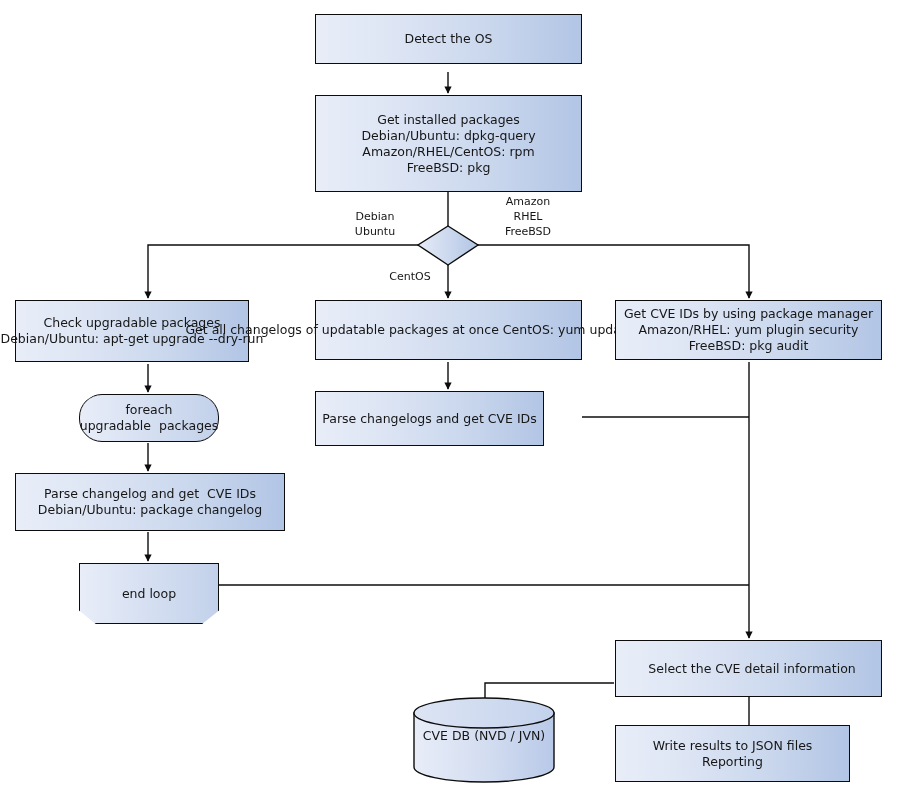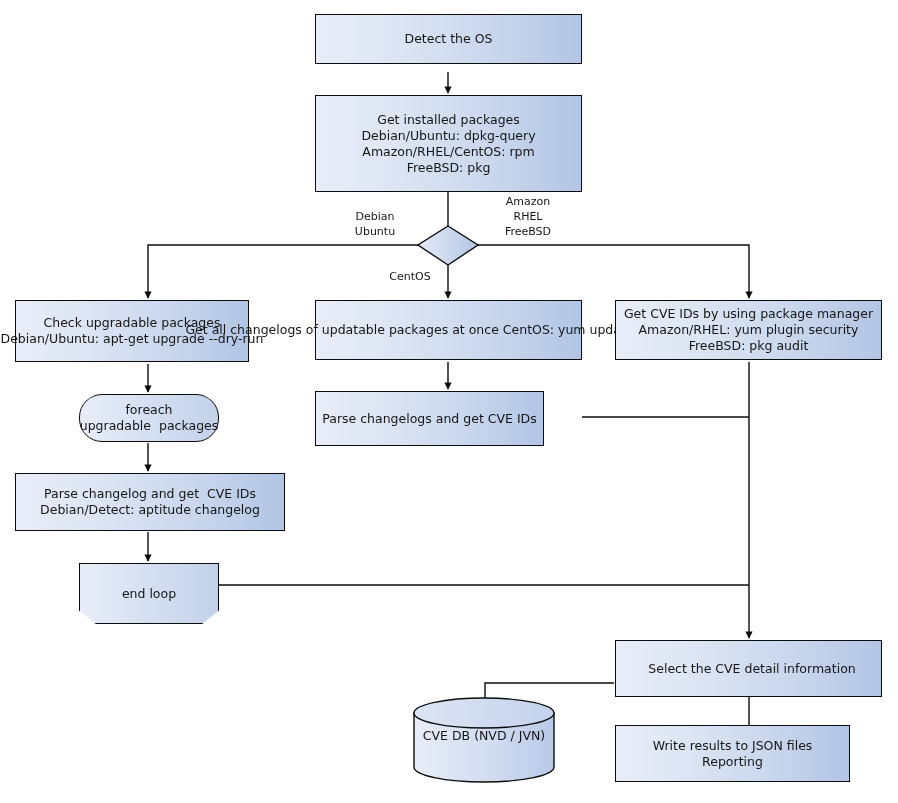--- a/index.html
+++ b/index.html
@@ -161,21 +161,21 @@
   <div class="node proc" style="left:615px; top:300px; width:267px; height:60px;">Get CVE IDs by using package manager
 Amazon/RHEL: yum plugin security
 FreeBSD: pkg audit</div>
 
   <div class="node loop-start" style="left:79px; top:394px; width:140px; height:48px;border-radius:23px;">foreach
 upgradable  packages</div>
 
   <div class="node proc" style="left:315px; top:391px; width:229px; height:55px;">Parse changelogs and get CVE IDs</div>
 
   <div class="node proc" style="left:15px; top:473px; width:270px; height:58px;">Parse changelog and get  CVE IDs
-Debian/Detect: aptitude changelog</div>
+Debian/Ubuntu: package changelog</div>
 
   <div class="node loop-end" style="left:79px; top:563px; width:140px; height:61px;">end loop</div>
 
   <div class="node proc" style="left:615px; top:640px; width:267px; height:57px;padding-left:7px;">Select the CVE detail information</div>
 
   <div class="db-label" style="left:414px; top:728px; width:140px;">CVE DB (NVD / JVN)</div>
 
   <div class="node proc" style="left:615px; top:725px; width:235px; height:57px;">Write results to JSON files
 Reporting</div>
 

